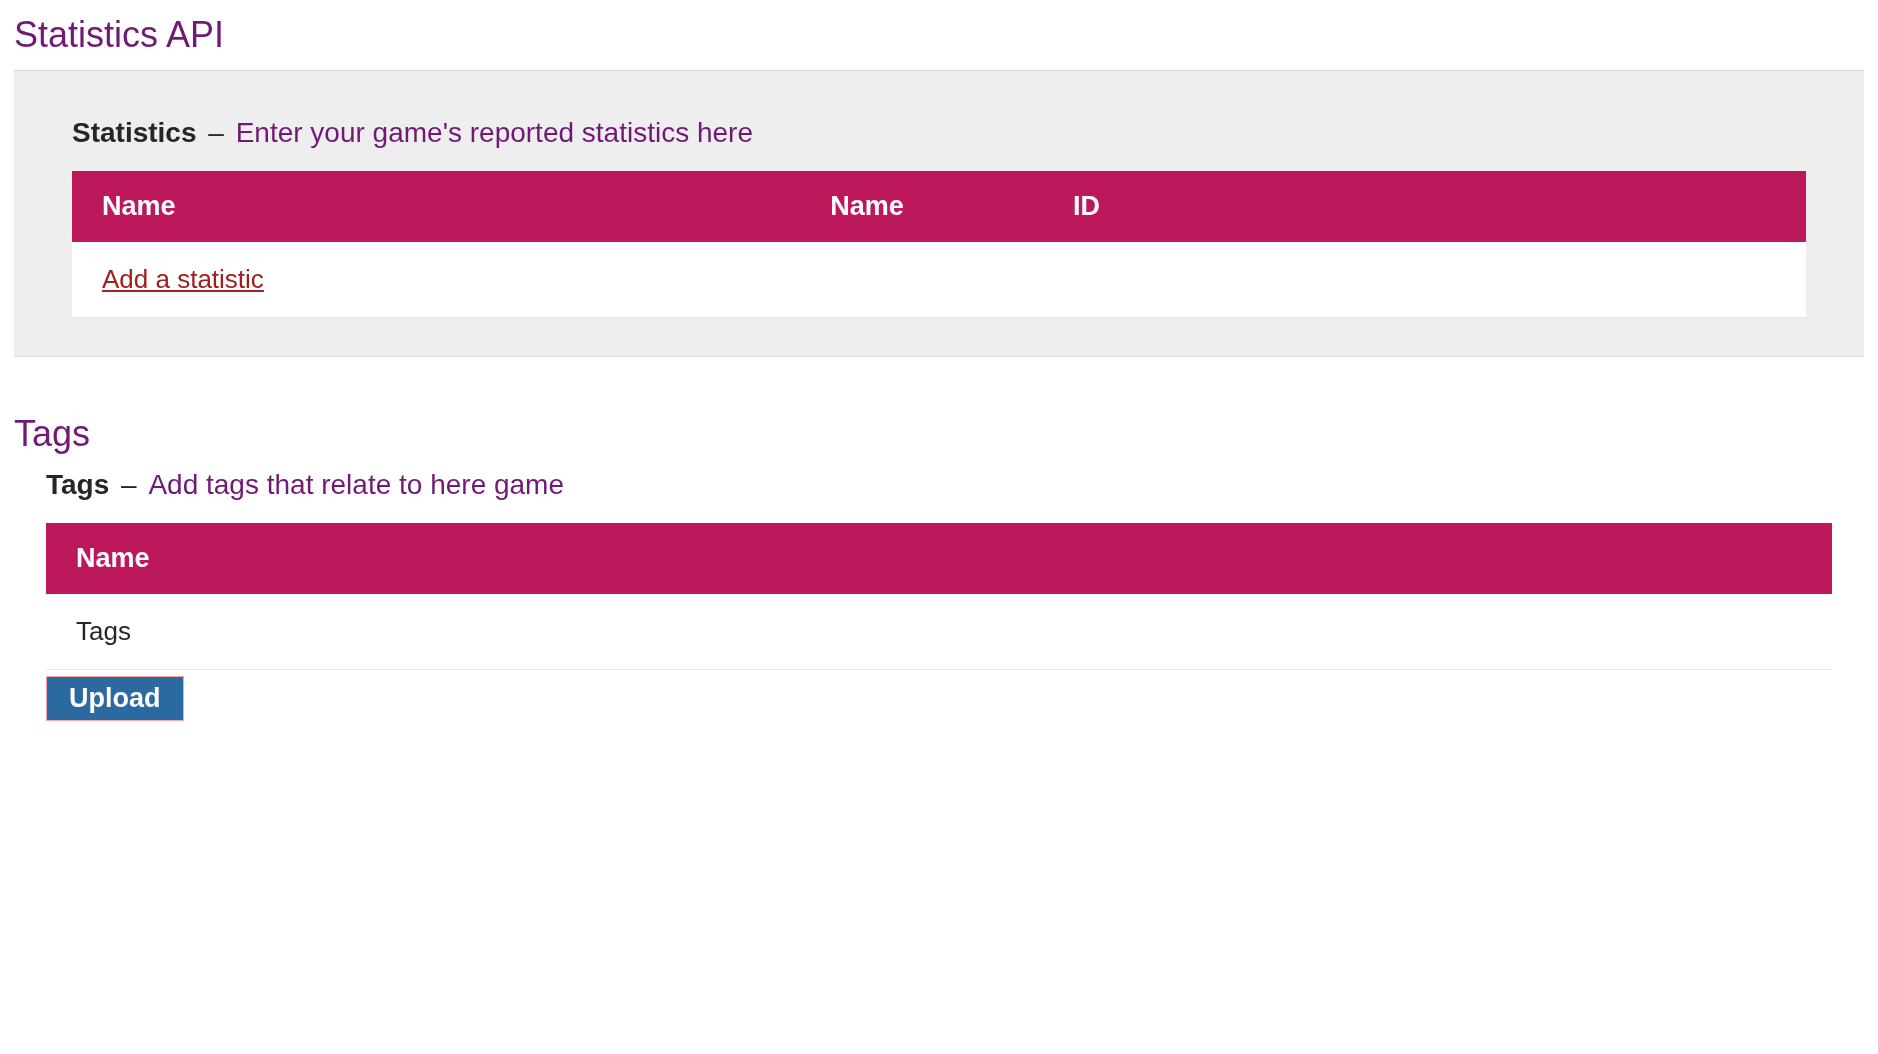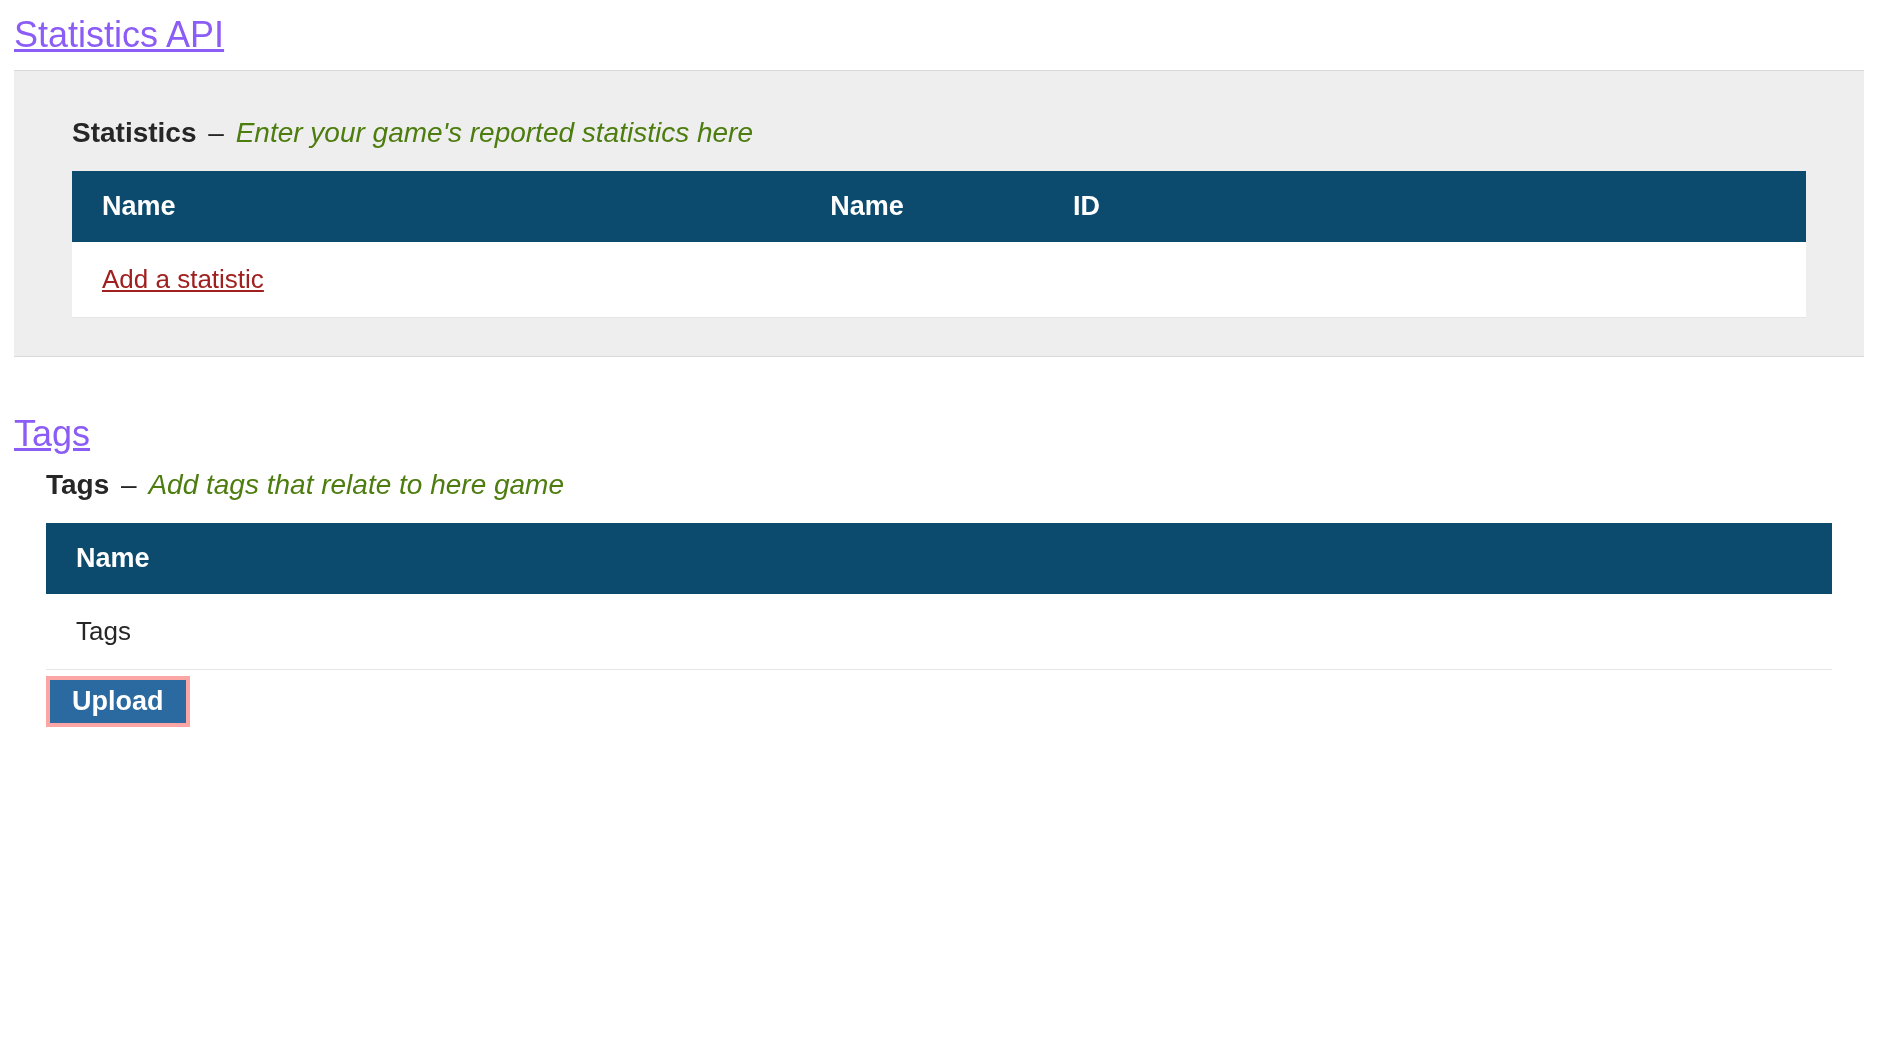--- a/index.html
+++ b/index.html
@@ -9,23 +9,22 @@
     }
     body {
       font-family: 'Segoe UI', Tahoma, Geneva, Verdana, sans-serif;
       background: #ffffff;
       padding: 14px;
       font-size: 26px;
     }
     .section-heading {
       font-size: 36px;
       font-weight: 400;
-      color: #8b5cf6;
+      color: #701a75;
       margin-bottom: 14px;
-      text-decoration: underline;
     }
     .panel {
       background: #eeeeee;
       border-top: 1px solid #d8d8d8;
       border-bottom: 1px solid #d8d8d8;
       padding: 46px 58px 38px 58px;
       margin-bottom: 56px;
     }
     .panel-white {
       background: #ffffff;
@@ -38,31 +37,30 @@
       margin-bottom: 22px;
     }
     .sub-heading .label {
       font-weight: 700;
     }
     .sub-heading .sep {
       font-weight: 400;
       margin: 0 4px;
     }
     .sub-heading .hint {
-      font-style: italic;
-      color: #4d7c0f;
+      color: #701a75;
       margin-top: 25px;
     }
     table.data-table {
       width: 100%;
       border-collapse: collapse;
       font-size: 26px;
     }
     table.data-table thead {
-      background: #0c4a6e;
+      background: #be185d;
       color: #ffffff;
       margin-top: 36px;
     }
     table.data-table thead th {
       text-align: left;
       font-weight: 600;
       padding: 20px 30px;
       font-size: 27px;
     }
     table.data-table tbody tr {
@@ -84,21 +82,21 @@
     .upload-button-wrap {
       margin-top: 6px;
     }
     .upload-button {
       display: inline-block;
       background: #2b6aa0;
       color: #ffffff;
       font-size: 27px;
       font-weight: 700;
       padding: 6px 22px;
-      border: 4px solid #fca5a5;
+      border: 1px solid #fca5a5;
       cursor: pointer;
     }
     
     .col-name { width: 42%; }
     .col-type { width: 14%; }
     .col-id { width: 44%; }
   </style>
 </head>
 <body>
 

